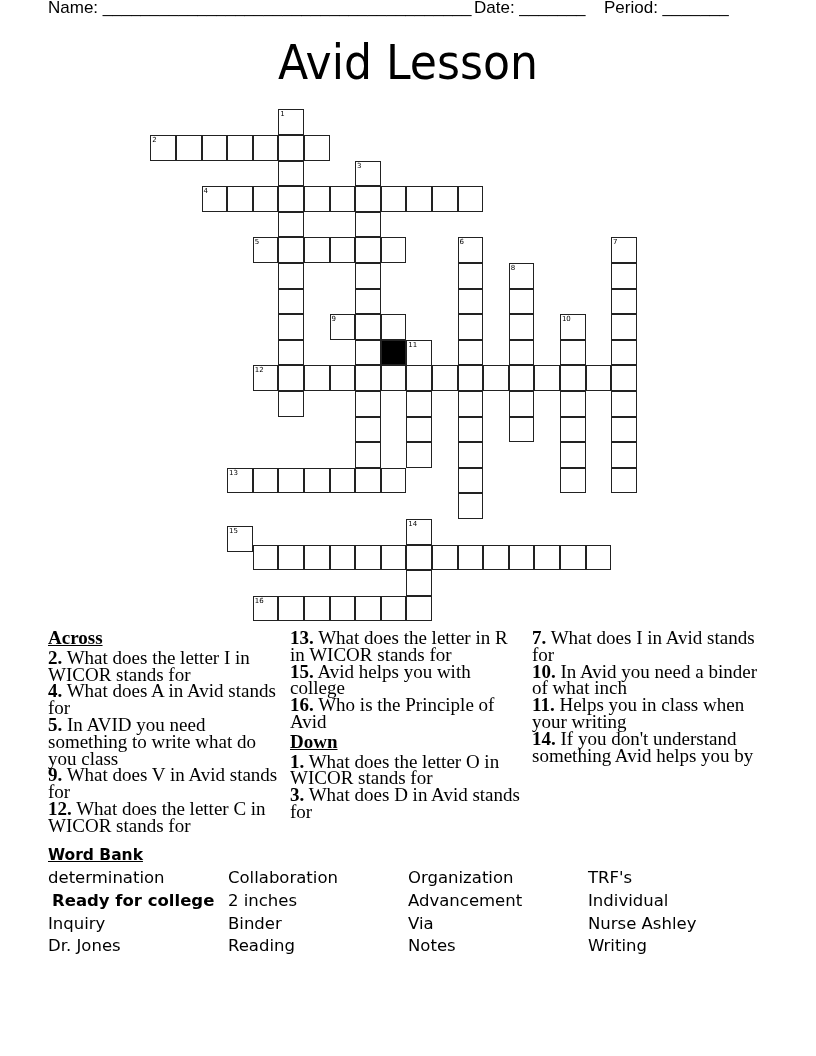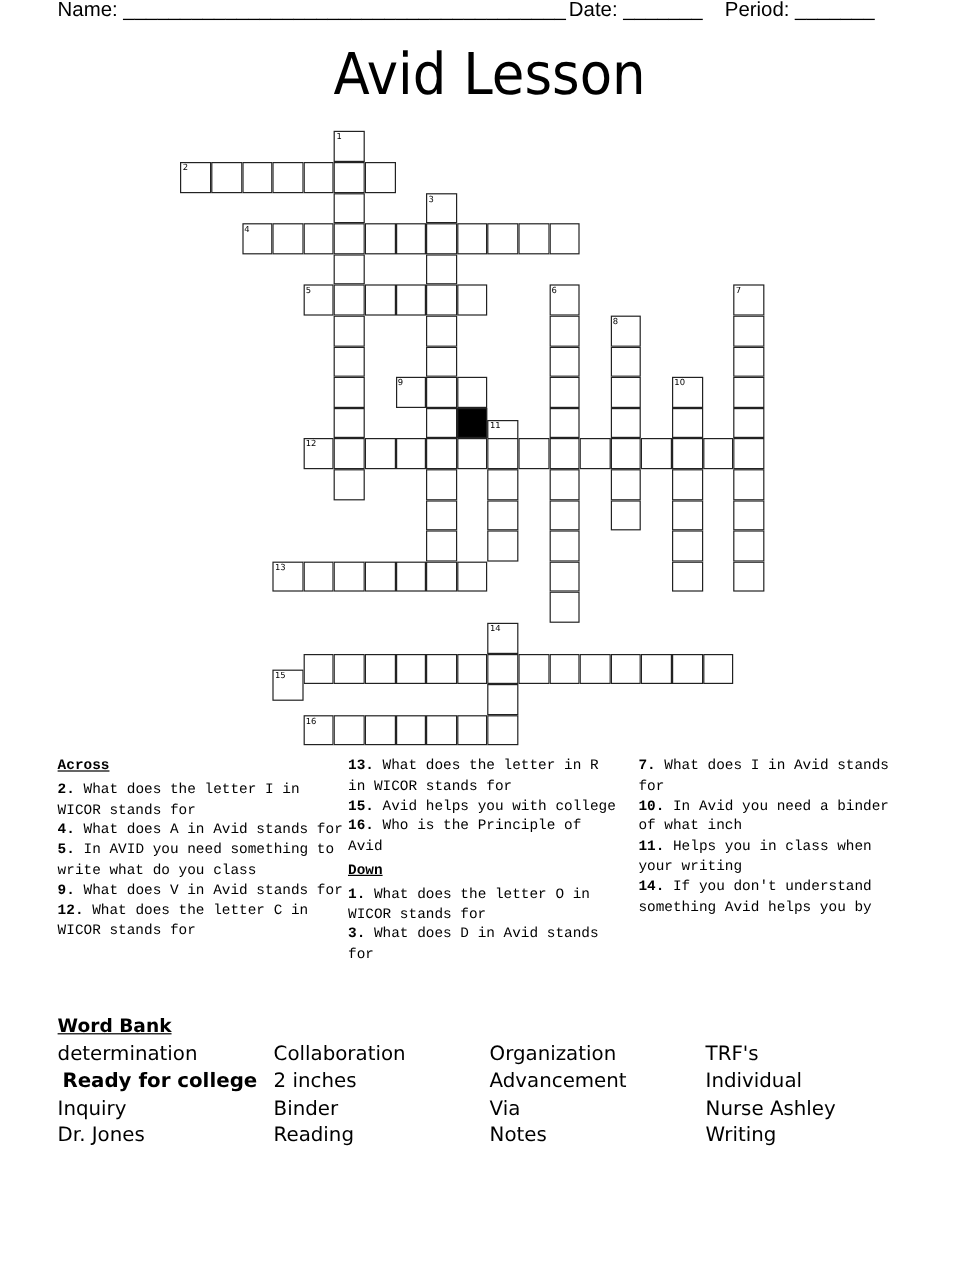--- a/index.html
+++ b/index.html
@@ -5,21 +5,21 @@
   html, body { margin: 0; padding: 0; background: #ffffff; }
   body { width: 816px; height: 1056px; position: relative; overflow: hidden; color: #000; }
   .hdr { position: absolute; top: -2px; font-family: "Liberation Sans", sans-serif; font-size: 17px; white-space: pre; }
   .title { position: absolute; top: 34px; left: 0; width: 816px; text-align: center;
            font-family: "DejaVu Sans", sans-serif; font-size: 48px; transform: scaleX(0.92); transform-origin: center; }
   .grid { position: absolute; left: 0; top: 0; width: 816px; height: 640px; }
   .cell { position: absolute; width: 25.6px; height: 25.6px; box-sizing: border-box;
           border: 1.4px solid #222; background: #fff; margin-left: -0.7px; margin-top: -0.7px; }
   .cell.black { background: #000; }
   .num { position: absolute; left: 1px; top: 0px; font-family: "DejaVu Sans", sans-serif; font-size: 7px; line-height: 8px; }
-  .clues { position: absolute; font-family: Liberation Mono, monospace; font-size: 12px; line-height: 16.8px; }
+  .clues { position: absolute; font-family: Liberation Serif, serif; font-size: 19px; line-height: 16.8px; }
   .clue { margin: 0 0 0 0; }
   .clue b { font-weight: bold; }
   .sec { text-decoration: underline; font-weight: bold; margin-bottom: 3px; }
   .sec.down { margin-top: 3px; }
   .wb-title { position: absolute; left: 48px; top: 846px; font-family: "DejaVu Sans", sans-serif;
               font-size: 15.5px; font-weight: bold; text-decoration: underline; }
   .wb-word { position: absolute; font-family: "DejaVu Sans", sans-serif; font-size: 16.5px; white-space: nowrap; }
 </style>
 </head>
 <body>
@@ -125,21 +125,21 @@
     <div class="cell" style="left: 381.4px; top: 314.8px;"></div>
     <div class="cell" style="left: 560.6px; top: 314.8px;">
       <span class="num">10</span>
     </div>
     <div class="cell" style="left: 560.6px; top: 340.4px;"></div>
     <div class="cell" style="left: 560.6px; top: 366px;"></div>
     <div class="cell" style="left: 560.6px; top: 391.6px;"></div>
     <div class="cell" style="left: 560.6px; top: 417.2px;"></div>
     <div class="cell" style="left: 560.6px; top: 442.8px;"></div>
     <div class="cell" style="left: 560.6px; top: 468.4px;"></div>
-    <div class="cell" style="left: 407px; top: 351px;">
+    <div class="cell" style="left: 407px; top: 341px;">
       <span class="num">11</span>
     </div>
     <div class="cell" style="left: 407px; top: 366px;"></div>
     <div class="cell" style="left: 407px; top: 391.6px;"></div>
     <div class="cell" style="left: 407px; top: 417.2px;"></div>
     <div class="cell" style="left: 407px; top: 442.8px;"></div>
     <div class="cell" style="left: 253.4px; top: 366px;">
       <span class="num">12</span>
     </div>
     <div class="cell" style="left: 304.6px; top: 366px;"></div>
@@ -156,21 +156,21 @@
     <div class="cell" style="left: 279px; top: 468.4px;"></div>
     <div class="cell" style="left: 304.6px; top: 468.4px;"></div>
     <div class="cell" style="left: 330.2px; top: 468.4px;"></div>
     <div class="cell" style="left: 381.4px; top: 468.4px;"></div>
     <div class="cell" style="left: 407px; top: 519.6px;">
       <span class="num">14</span>
     </div>
     <div class="cell" style="left: 407px; top: 545.2px;"></div>
     <div class="cell" style="left: 407px; top: 570.8px;"></div>
     <div class="cell" style="left: 407px; top: 596.4px;"></div>
-    <div class="cell" style="left: 227.8px; top: 559px; padding-left: 12px;">
+    <div class="cell" style="left: 227.8px; top: 527px; padding-left: 12px;">
       <span class="num">15</span>
     </div>
     <div class="cell" style="left: 253.4px; top: 545.2px;"></div>
     <div class="cell" style="left: 279px; top: 545.2px;"></div>
     <div class="cell" style="left: 304.6px; top: 545.2px;"></div>
     <div class="cell" style="left: 330.2px; top: 545.2px;"></div>
     <div class="cell" style="left: 355.8px; top: 545.2px;"></div>
     <div class="cell" style="left: 381.4px; top: 545.2px;"></div>
     <div class="cell" style="left: 432.6px; top: 545.2px;"></div>
     <div class="cell" style="left: 458.2px; top: 545.2px;"></div>

